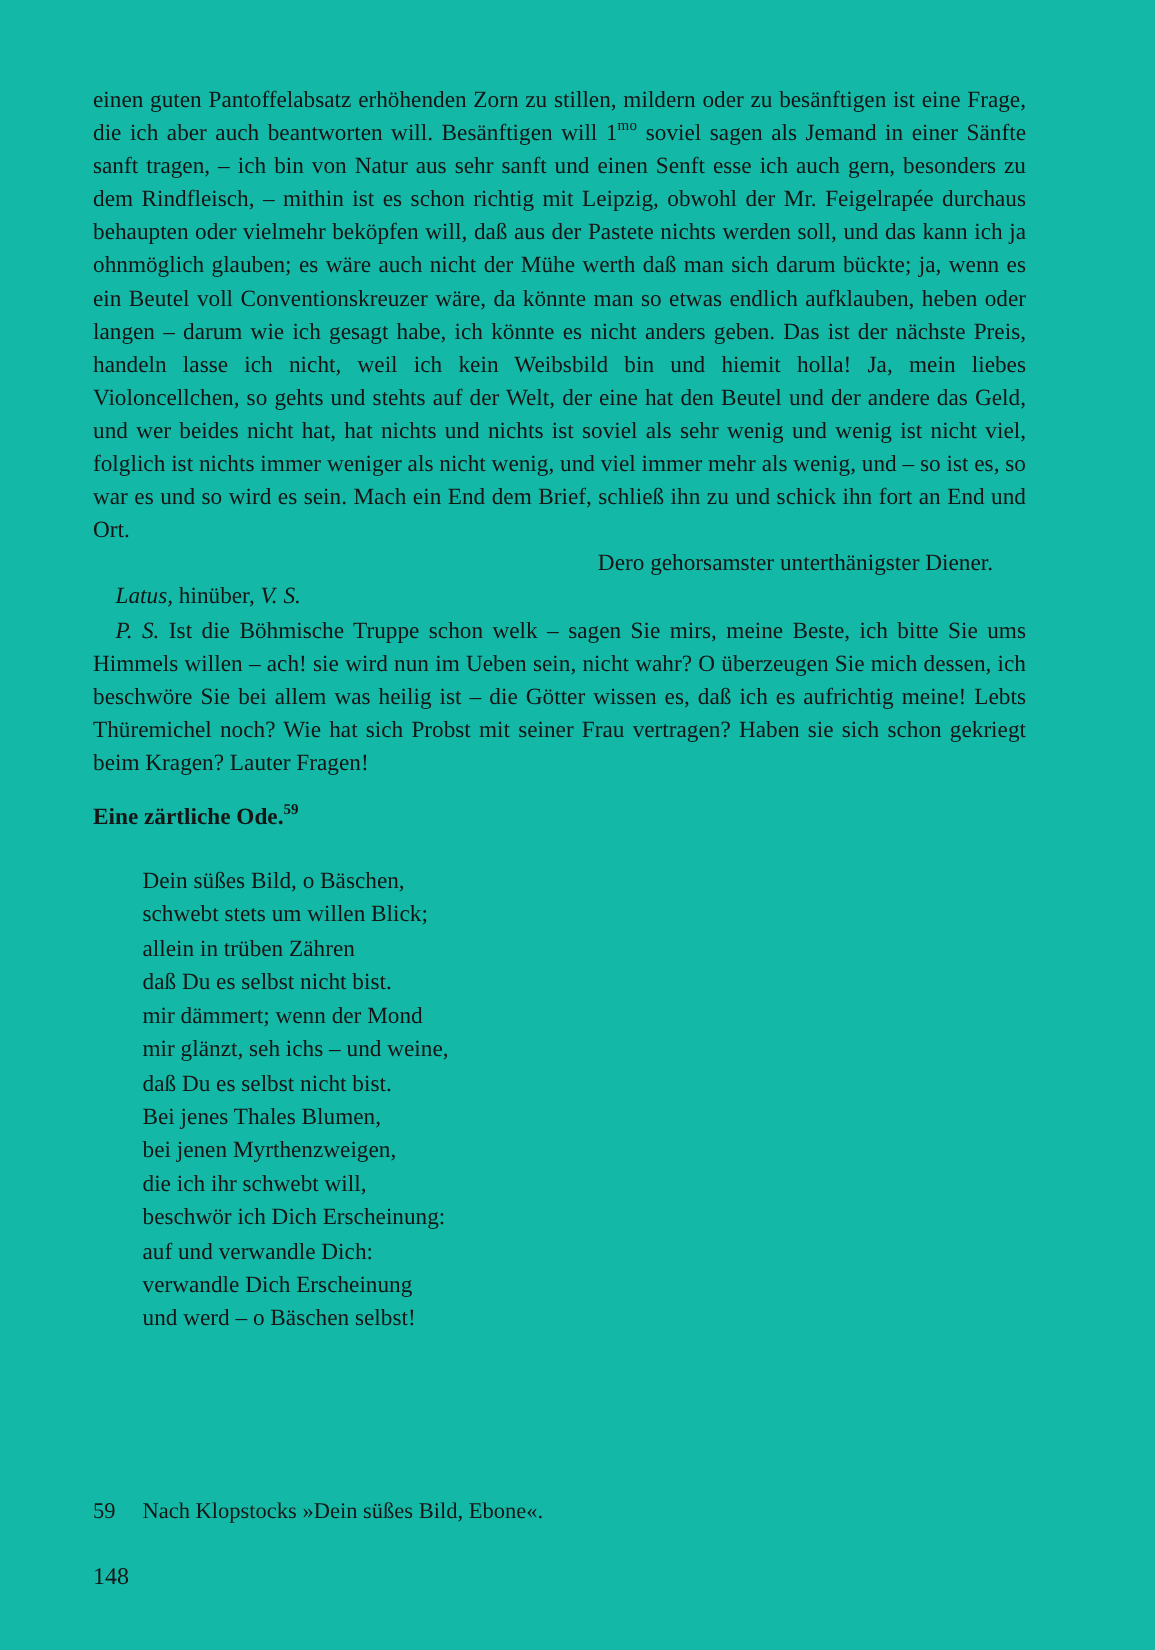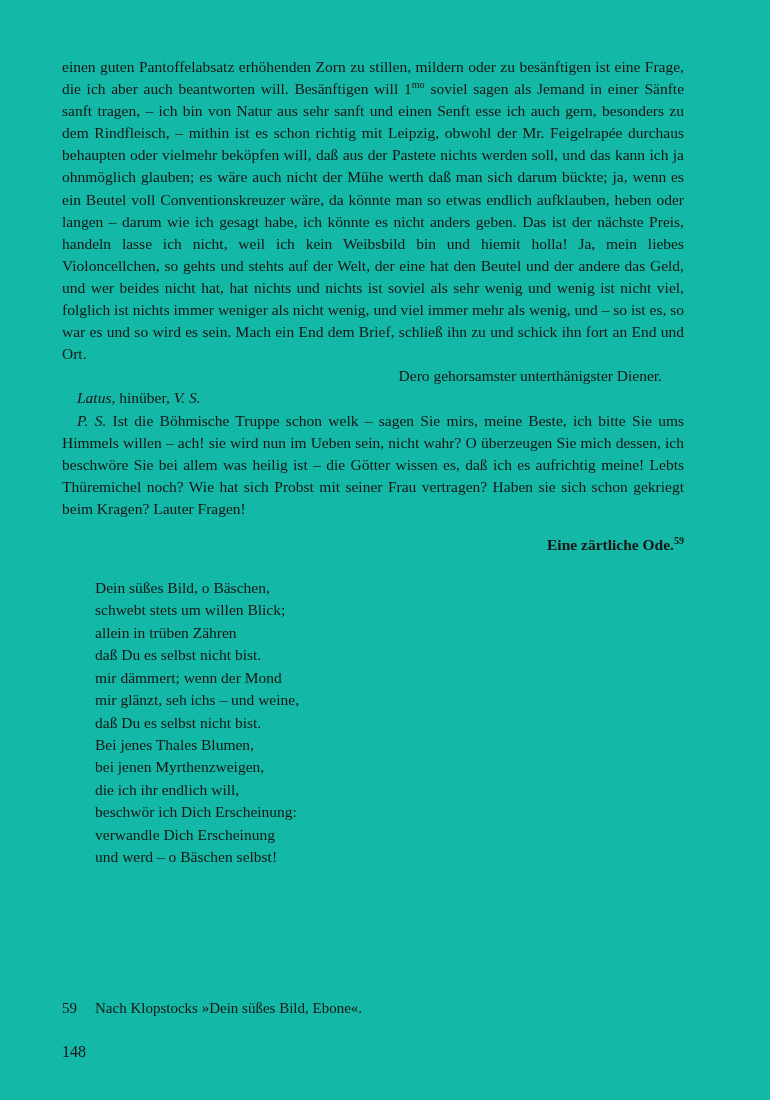--- a/index.html
+++ b/index.html
@@ -42,21 +42,21 @@
   .ps-para {
     text-indent: 15px;
   }
   .ps-label, .latus-it {
     font-style: italic;
   }
   .ode-title {
     margin: 14px 0 21px 0;
     font-size: 15.5px;
     font-weight: bold;
-    text-align: right;
+    text-align: left;
     line-height: 22.1px;
   }
   .ode-title sup {
     font-size: 10px;
     line-height: 0;
     vertical-align: super;
     font-weight: bold;
   }
   .poem {
     margin-left: 33px;
@@ -102,22 +102,23 @@
   <div class="poem">
     <div class="poem-line">Dein süßes Bild, o Bäschen,</div>
     <div class="poem-line">schwebt stets um willen Blick;</div>
     <div class="poem-line">allein in trüben Zähren</div>
     <div class="poem-line">daß Du es selbst nicht bist.</div>
     <div class="poem-line">mir dämmert; wenn der Mond</div>
     <div class="poem-line">mir glänzt, seh ichs – und weine,</div>
     <div class="poem-line">daß Du es selbst nicht bist.</div>
     <div class="poem-line">Bei jenes Thales Blumen,</div>
     <div class="poem-line">bei jenen Myrthenzweigen,</div>
-    <div class="poem-line">die ich ihr endlich will,</div>
+    <div class="poem-line">die ich ihr schwebt will,</div>
     <div class="poem-line">beschwör ich Dich Erscheinung:</div>
+    <div class="poem-line">auf und verwandle Dich:</div>
     <div class="poem-line">verwandle Dich Erscheinung</div>
     <div class="poem-line">und werd – o Bäschen selbst!</div>
   </div>
 
   <div class="footnote">
     <span class="fn-num">59</span><span class="fn-text">Nach Klopstocks »Dein süßes Bild, Ebone«.</span>
   </div>
 
   <div class="page-number">148</div>
 

